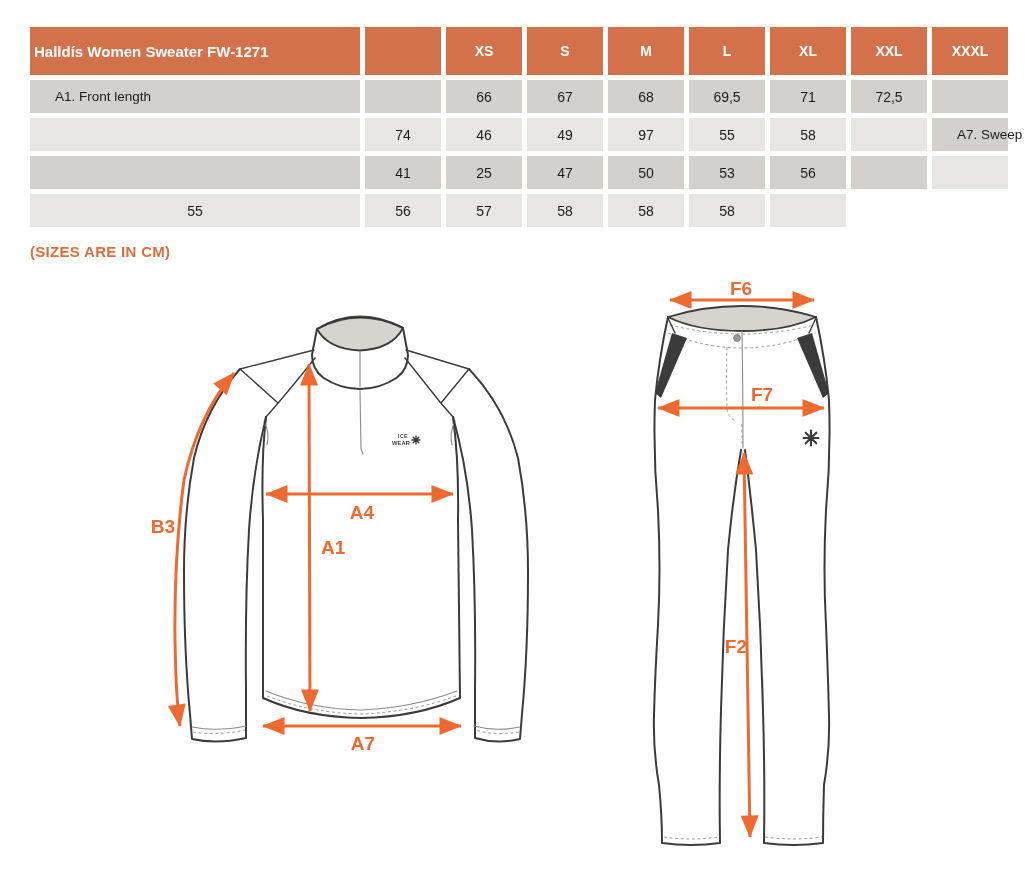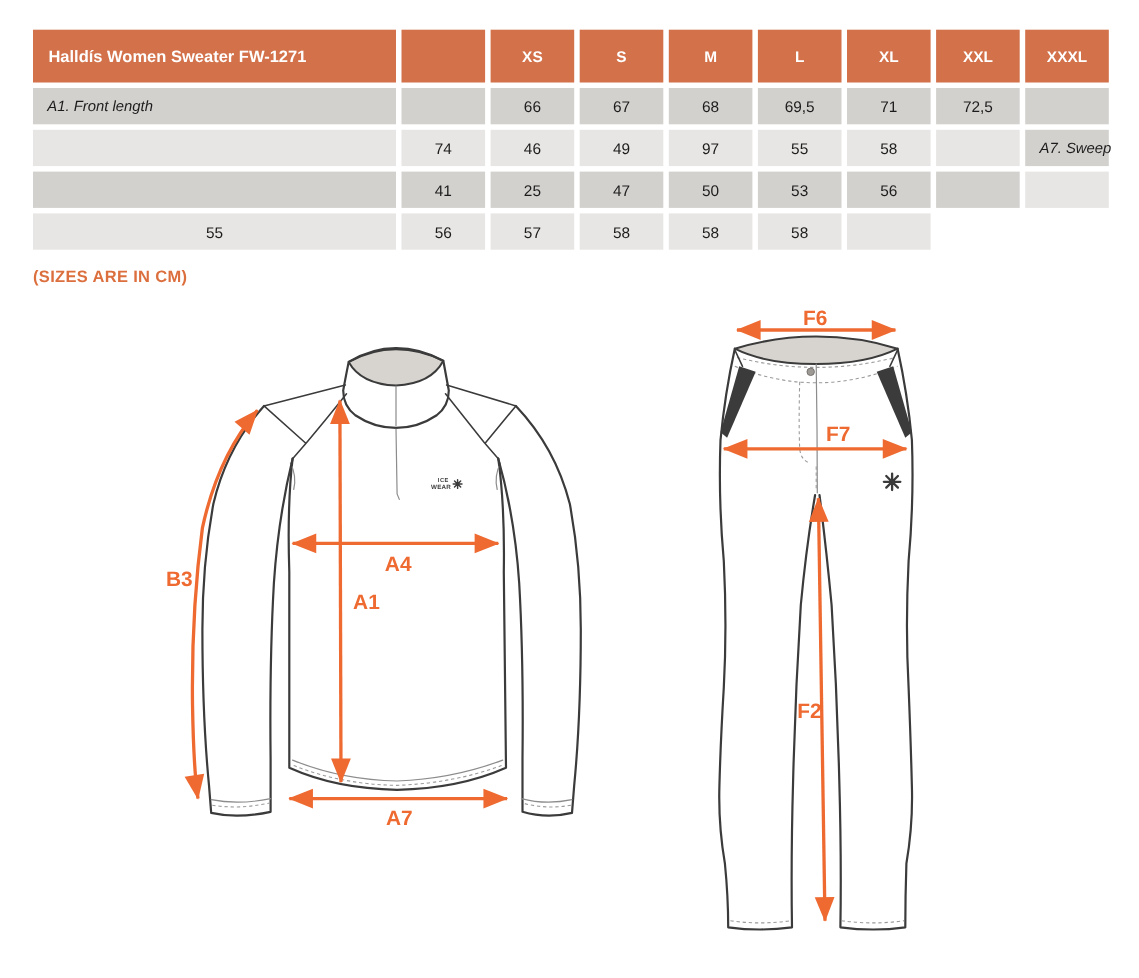--- a/index.html
+++ b/index.html
@@ -23,22 +23,22 @@
     display:grid;
     grid-template-columns:330px 76px repeat(7,76px);
     grid-template-rows:48px repeat(4,33px);
     gap:5px;
   }
   .cell{
     display:flex;align-items:center;justify-content:center;
     font-size:14px;color:#1c1c1c;white-space:nowrap;
   }
   .hdr{background:var(--header-bg);color:#ffffff;font-weight:bold;font-size:14px;}
-  .title-cell{justify-content:flex-start;padding-left:14px;font-size:15px;}
-  .label-cell{justify-content:flex-start;padding-left:13px;font-size:13.5px;font-style:italic;}
+  .title-cell{justify-content:flex-start;padding-left:4px;font-size:15px;}
+  .label-cell{justify-content:flex-start;padding-left:25px;font-size:13.5px;}
   .row-dark{background:var(--row-dark);}
   .row-light{background:var(--row-light);}
   
   .note{
     position:absolute;left:30px;top:243px;
     color:var(--note-text);font-size:15px;font-weight:bold;letter-spacing:.3px;
   }
   
   .diagram{position:absolute;left:0;top:270px;}
   .outline{fill:none;stroke:var(--ink);stroke-width:2;stroke-linecap:round;stroke-linejoin:round;}

